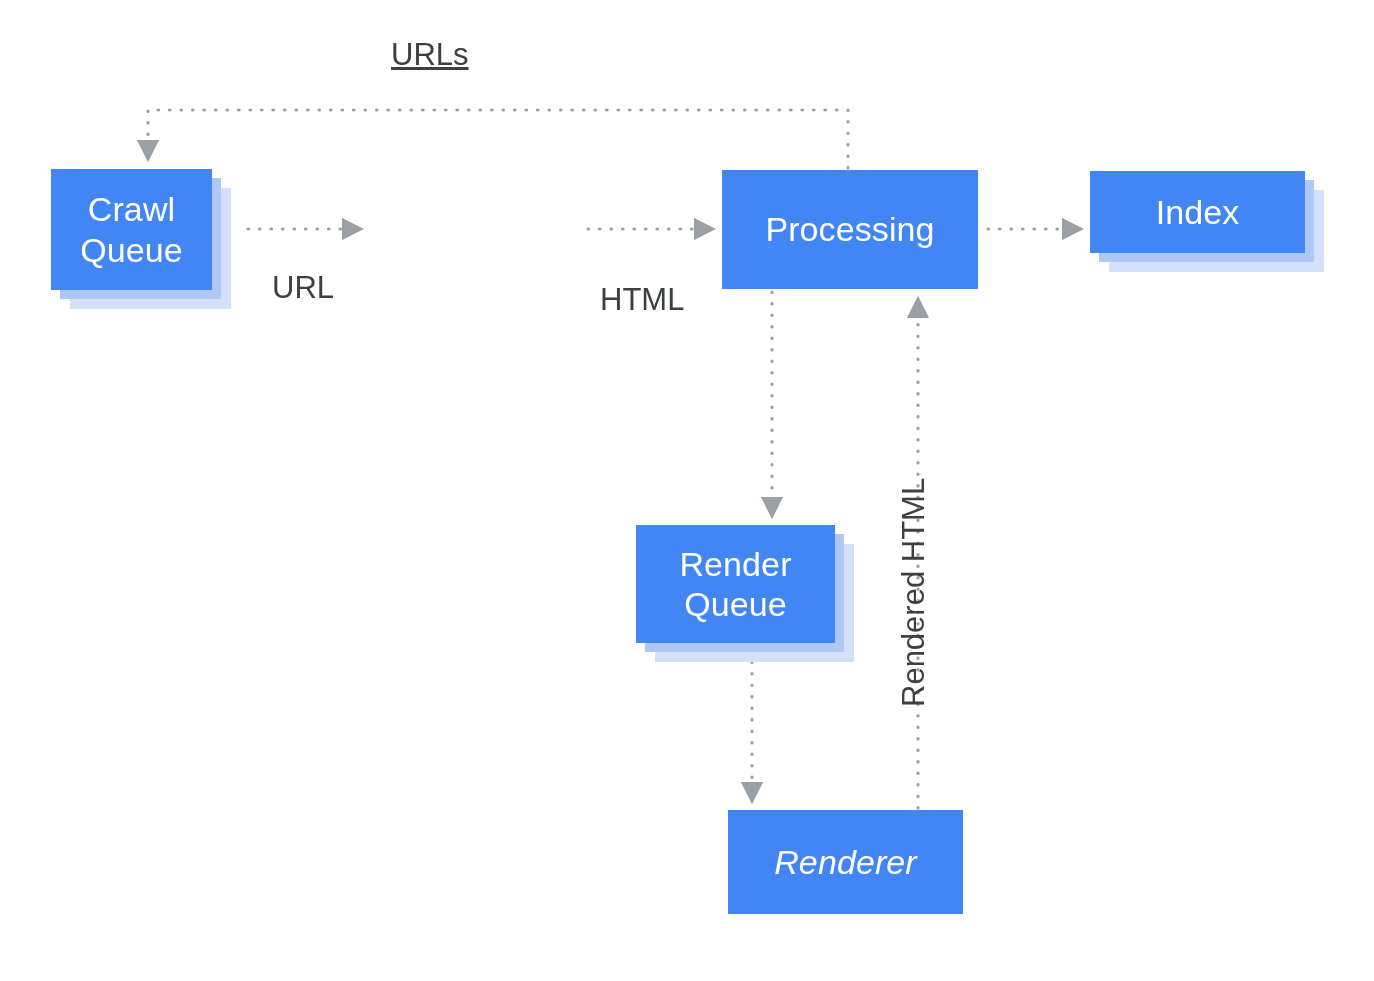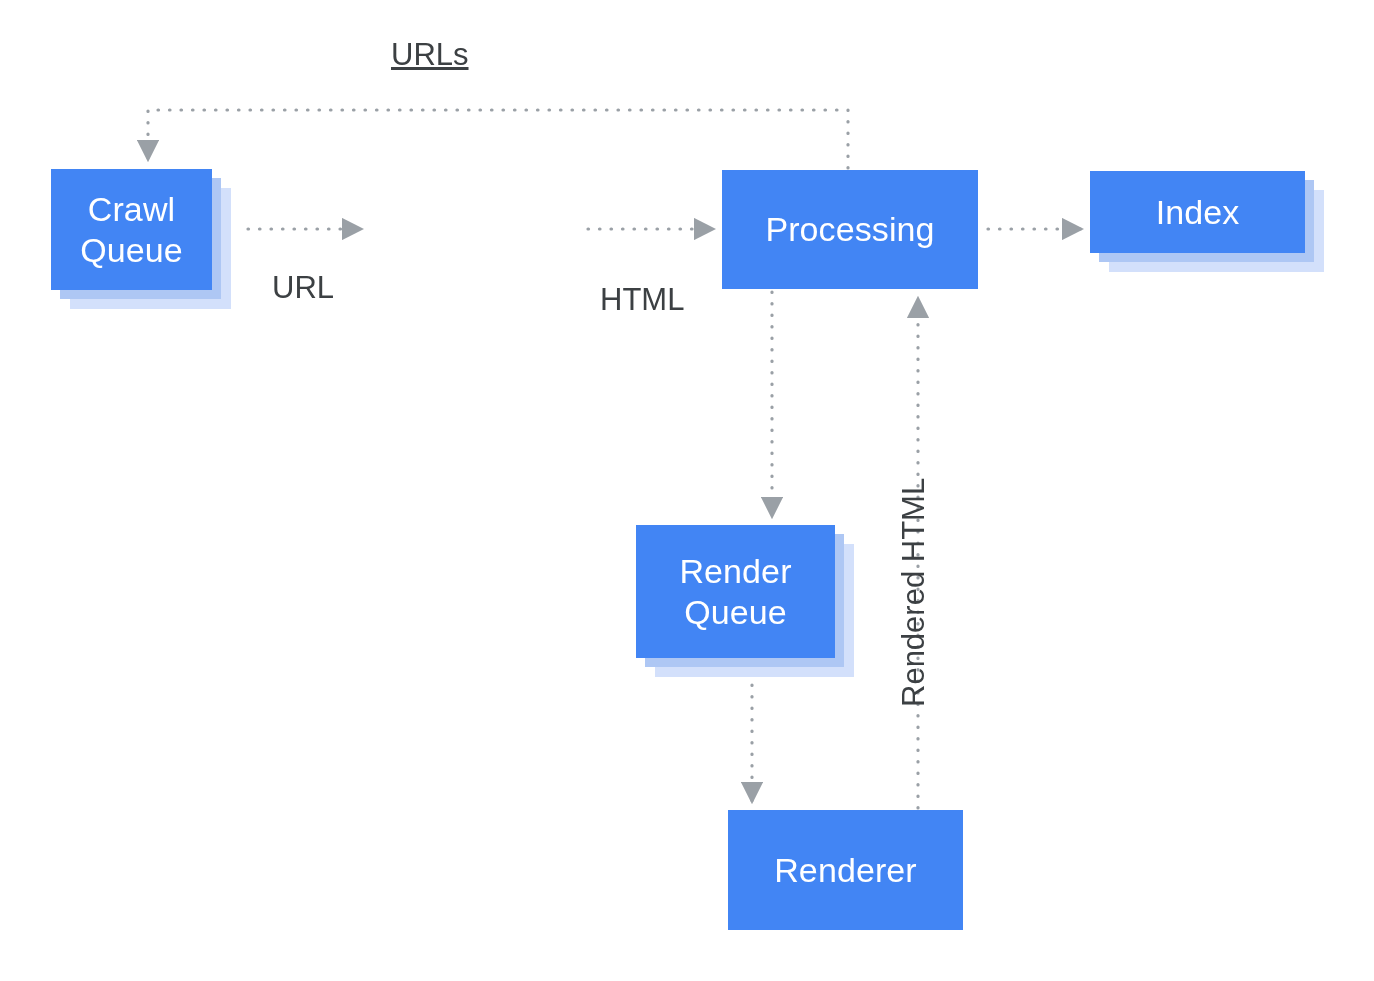--- a/index.html
+++ b/index.html
@@ -146,30 +146,30 @@
   </div>
 
   <div class="node stacked" style="left:1090px; top:171px; width:215px; height:82px;">
     <div class="shadow2"></div>
     <div class="shadow1"></div>
     <div class="face">
       <span class="label">Index</span>
     </div>
   </div>
 
-  <div class="node stacked" style="left:636px; top:525px; width:199px; height:133px;">
+  <div class="node stacked" style="left:636px; top:525px; width:199px; height:118px;">
     <div class="shadow2"></div>
     <div class="shadow1"></div>
     <div class="face">
       <span class="label">Render
 Queue</span>
     </div>
   </div>
 
-  <div class="node" style="left:728px; top:810px; width:235px; height:120px;">
+  <div class="node" style="left:728px; top:810px; width:235px; height:104px;font-style:italic;">
     <div class="face">
       <span class="label">Renderer</span>
     </div>
   </div>
 
   <div class="edge-label" style="left:391px; top:39px;text-decoration:underline;">URLs</div>
 
   <div class="edge-label" style="left:272px; top:272px;">URL</div>
 
   <div class="edge-label" style="left:600px; top:272px;margin-top:12px;">HTML</div>

